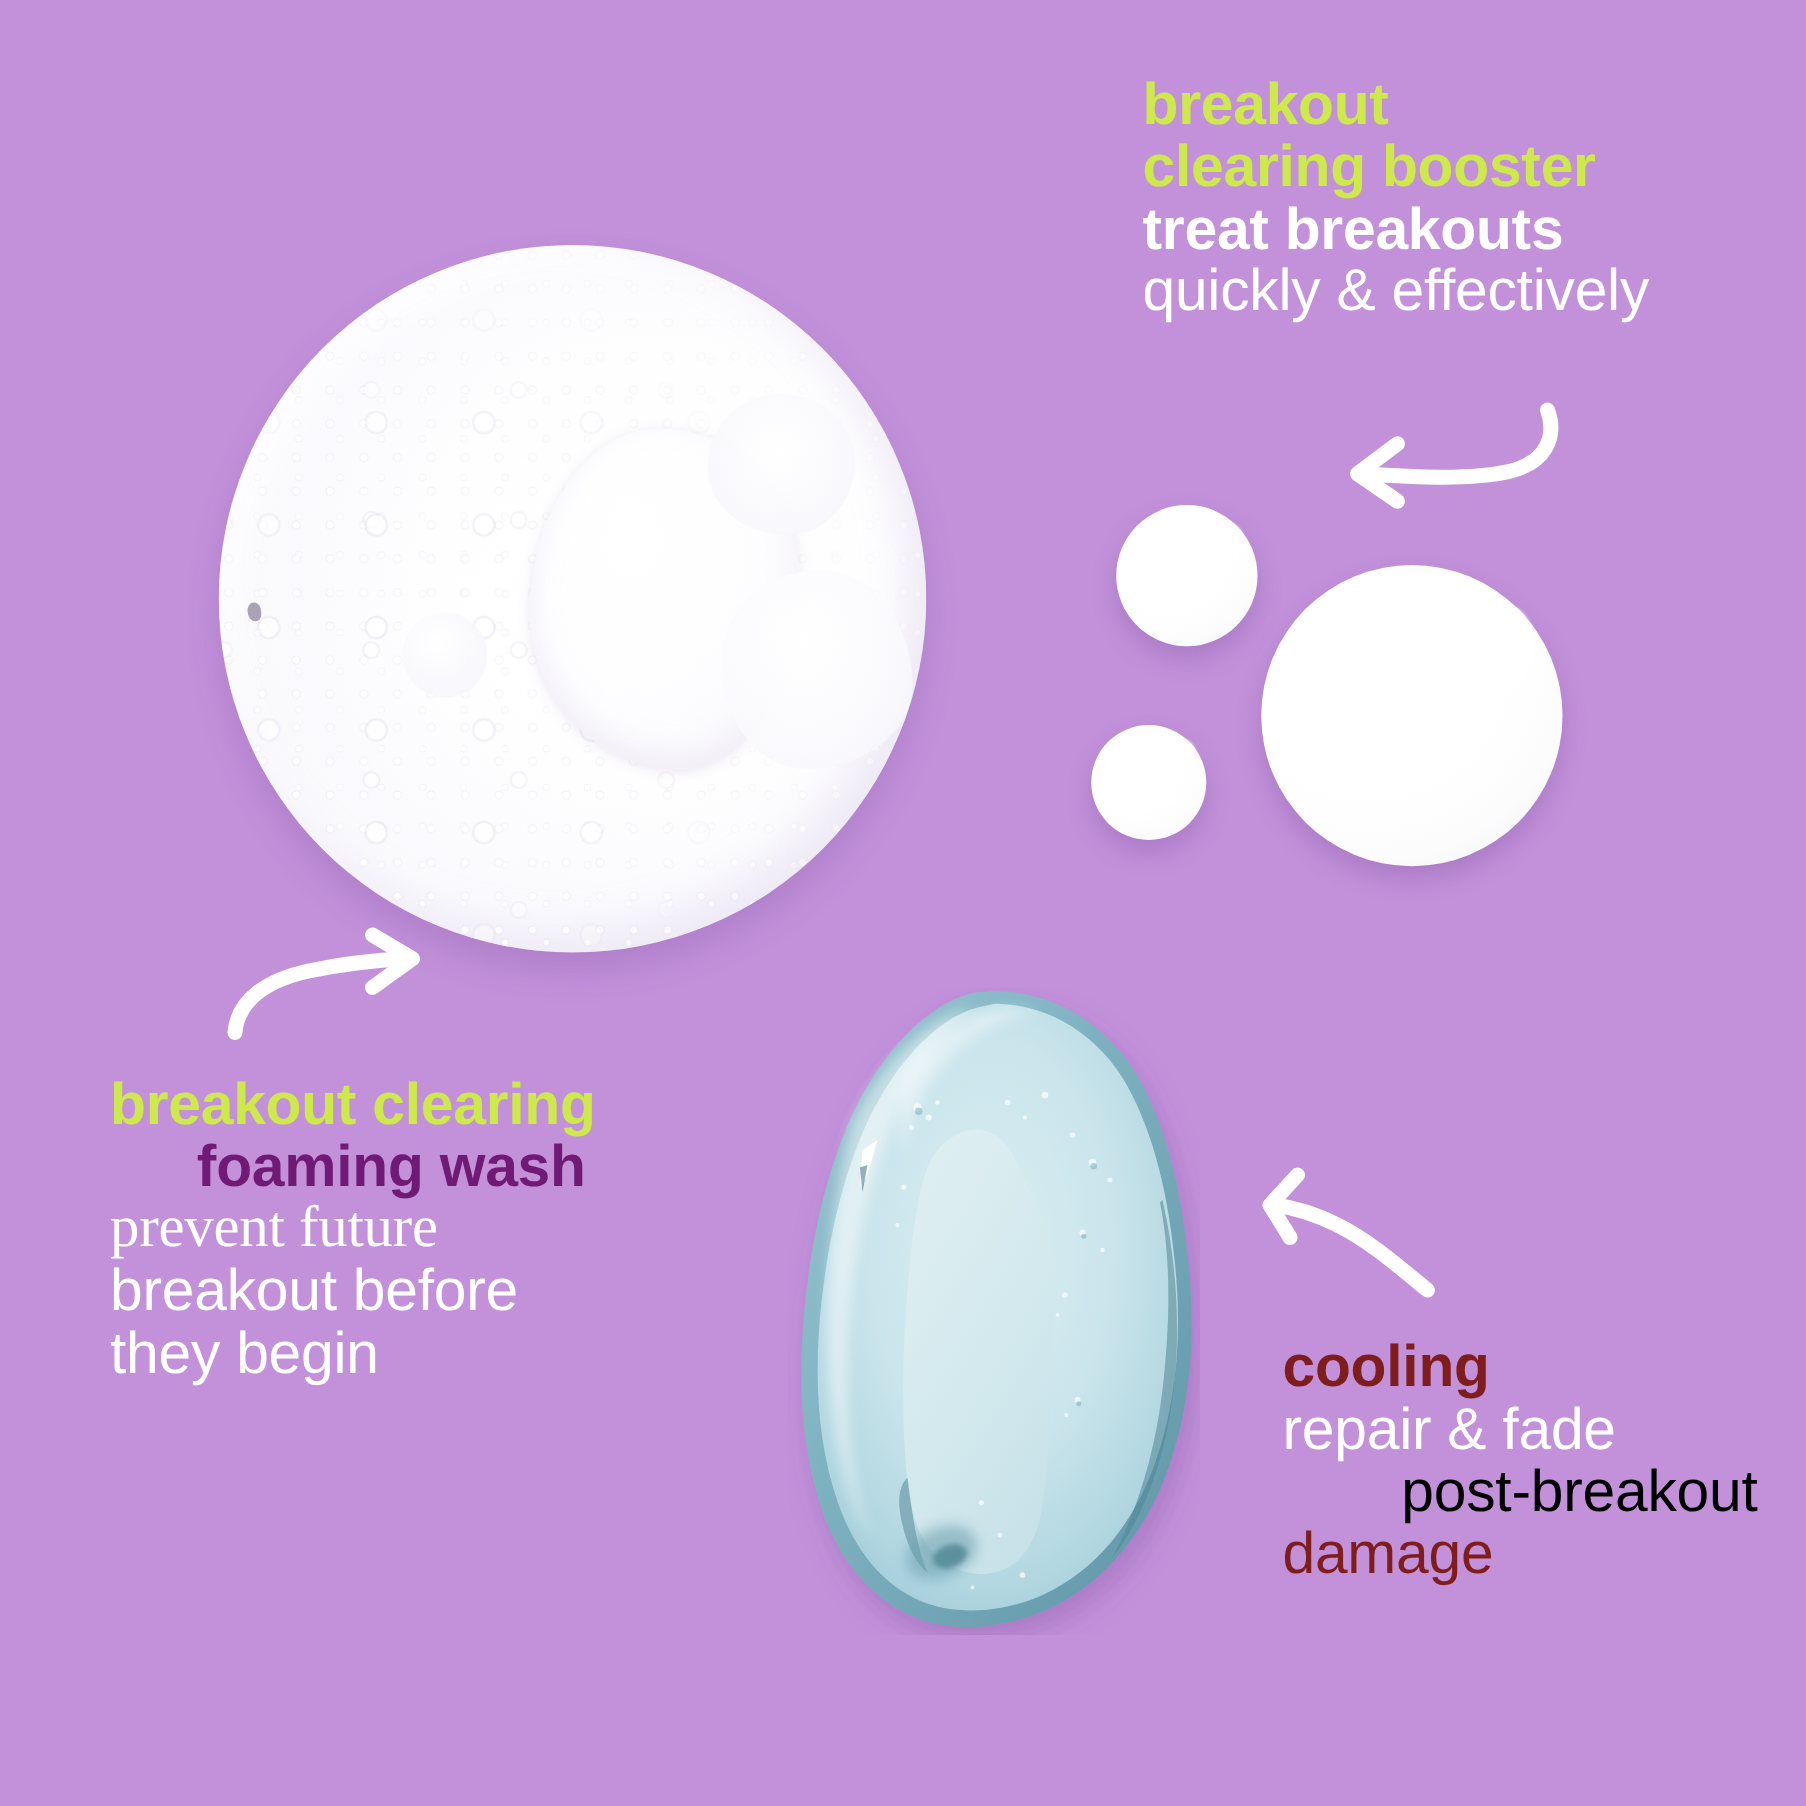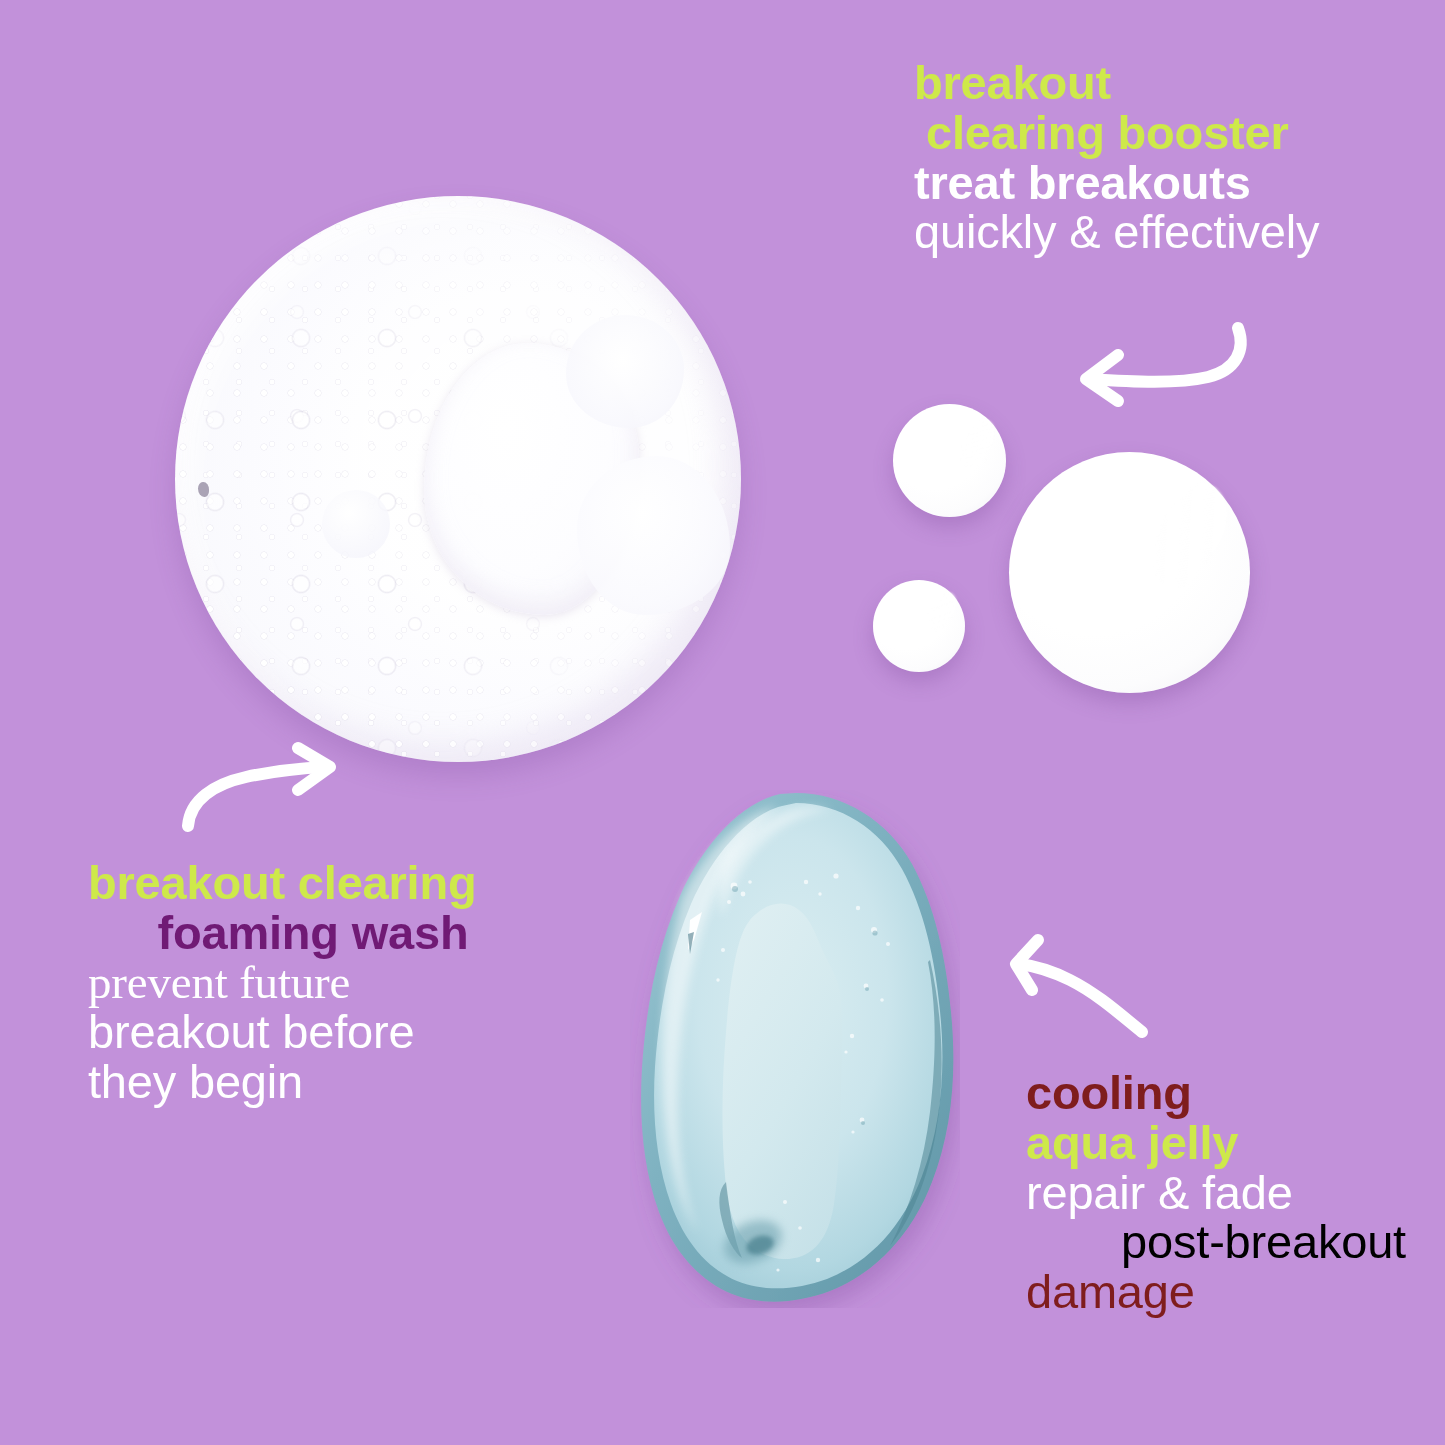--- a/index.html
+++ b/index.html
@@ -317,34 +317,33 @@
 
   <div class="arrow" id="arrow-jelly">
     <svg viewBox="0 0 150 100">
       <path d="M140 94 C 120 78, 96 56, 68 42 C 50 33, 33 28, 18 26" fill="none" stroke="#ffffff" stroke-width="12" stroke-linecap="round" stroke-linejoin="round"></path>
       <path d="M36 2 L 14 26 L 30 52" fill="none" stroke="#ffffff" stroke-width="12" stroke-linecap="round" stroke-linejoin="round"></path>
     </svg>
   </div>
 
   <div class="callout" id="tb-booster">
     <span class="hd" style="color: rgb(206, 233, 74);">breakout</span>
-    <span class="hd" style="color: rgb(206, 233, 74); margin-left: 12px;">clearing booster</span>
+    <span class="hd" style="color: rgb(206, 233, 74);">clearing booster</span>
     <span class="bd" style="color: rgb(255, 255, 255); font-weight: bold;">treat breakouts</span>
     <span class="bd" style="color: rgb(255, 255, 255);">quickly &amp; effectively</span>
   </div>
 
   <div class="callout" id="tb-wash">
     <span class="hd" style="color: rgb(206, 233, 74);">breakout clearing</span>
     <span class="hd" style="color: #701a75; text-align: center;">foaming wash</span>
     <span class="bd" style="color: rgb(255, 255, 255); font-family: Liberation Serif, serif;">prevent future</span>
     <span class="bd" style="color: rgb(255, 255, 255);">breakout before</span>
     <span class="bd" style="color: rgb(255, 255, 255);">they begin</span>
   </div>
 
   <div class="callout" id="tb-jelly">
     <span class="hd" style="color: #7f1d1d;">cooling</span>
-    <span class="hd" style="color: rgb(206, 233, 74);">aqua jelly</span>
     <span class="bd" style="color: rgb(255, 255, 255);">repair &amp; fade</span>
     <span class="bd" style="color: #000000; text-align: right;">post-breakout</span>
     <span class="bd" style="color: #7f1d1d;">damage</span>
   </div>
 
 </div>
 
 </body></html>

